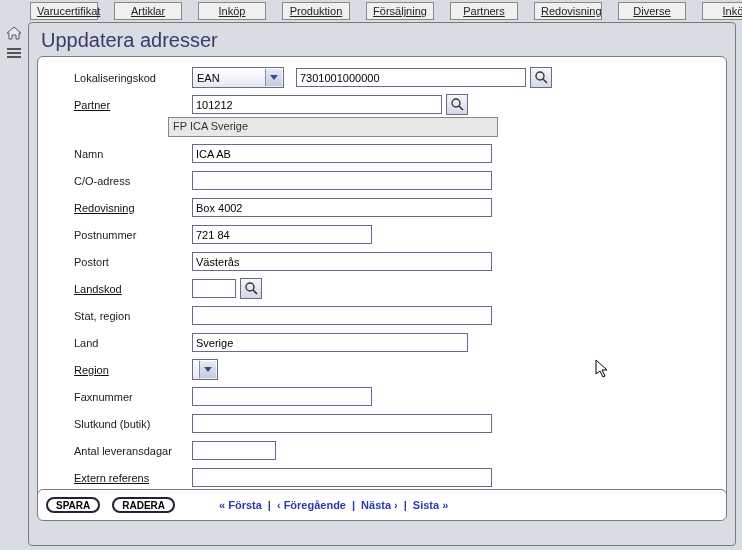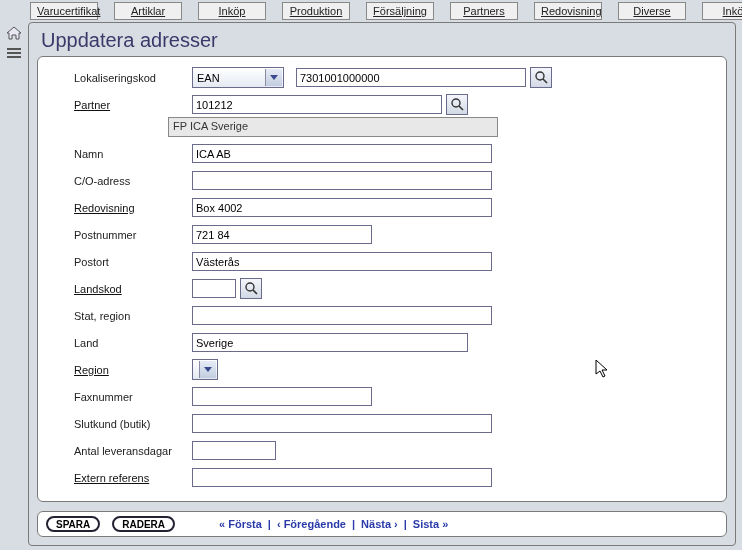--- a/index.html
+++ b/index.html
@@ -119,26 +119,26 @@
   background: #e8e8e8;
   font-size: 11px;
   padding: 2px 4px;
   color: #333;
   width: 330px;
   margin-top: 2px;
   margin-left: 118px;
 }
 .footer {
   position: absolute;
-  bottom: 8px;
+  bottom: 24px;
   left: 8px; right: 8px;
   background: #fff;
   border: 1px solid #7a7a7a;
   border-radius: 6px;
-  height: 26px;
+  height: 32px;
   display: flex;
   align-items: center;
   padding: 0 8px;
   gap: 12px;
 }
 .pill-btn {
   border: 2px solid #223;
   border-radius: 9px;
   padding: 0 8px;
   font-size: 10px;

